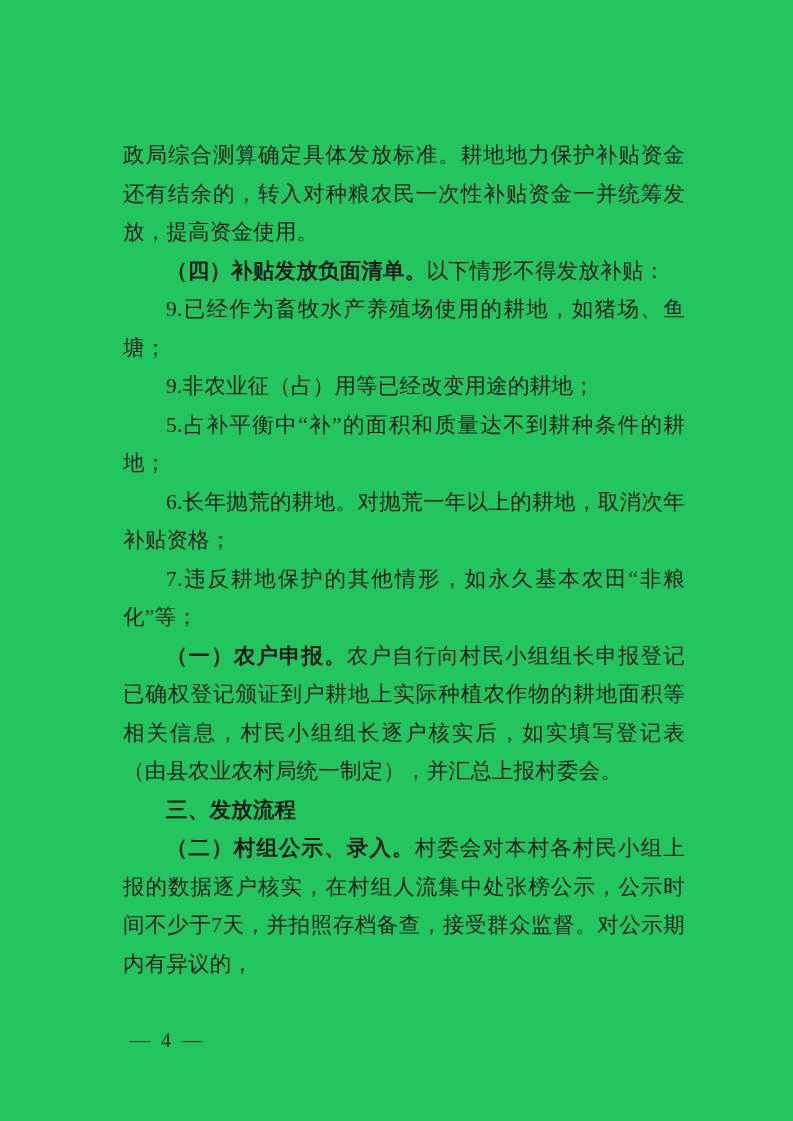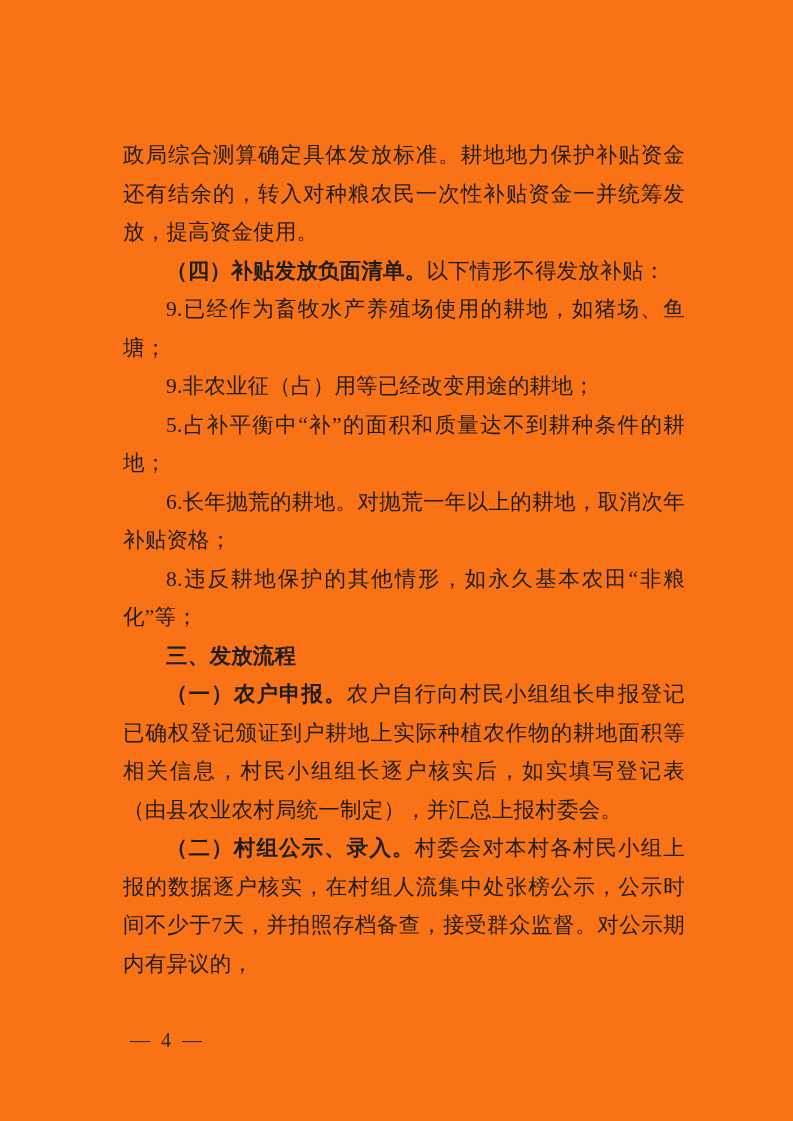--- a/index.html
+++ b/index.html
@@ -1,20 +1,20 @@
 <!DOCTYPE html>
 <html><head>
 <meta charset="utf-8">
 <style>
   html, body { margin: 0; padding: 0; }
   .page {
     position: relative;
     width: 793px;
     height: 1121px;
-    background: #f97316;
+    background: #22c55e;
     font-family: "Liberation Serif", "DejaVu Serif", serif;
     color: #1d1d1d;
     overflow: hidden;
     text-decoration: underline;
   }
   .content {
     position: absolute;
     left: 123px;
     top: 136px;
     width: 562px;
@@ -46,27 +46,27 @@
     <p class="para noindent">政局综合测算确定具体发放标准。耕地地力保护补贴资金还有结余的，转入对种粮农民一次性补贴资金一并统筹发放，提高资金使用。</p>
 
     <p class="para">
       <span class="lead">（四）补贴发放负面清单。</span><span>以下情形不得发放补贴：</span>
     </p>
 
     <p class="para">9.已经作为畜牧水产养殖场使用的耕地，如猪场、鱼塘；</p>
     <p class="para">9.非农业征（占）用等已经改变用途的耕地；</p>
     <p class="para">5.占补平衡中“补”的面积和质量达不到耕种条件的耕地；</p>
     <p class="para">6.长年抛荒的耕地。对抛荒一年以上的耕地，取消次年补贴资格；</p>
-    <p class="para">8.违反耕地保护的其他情形，如永久基本农田“非粮化”等；</p>
-
-    <p class="para heading">三、发放流程</p>
+    <p class="para">7.违反耕地保护的其他情形，如永久基本农田“非粮化”等；</p>
 
     <p class="para">
       <span class="lead">（一）农户申报。</span><span>农户自行向村民小组组长申报登记已确权登记颁证到户耕地上实际种植农作物的耕地面积等相关信息，村民小组组长逐户核实后，如实填写登记表（由县农业农村局统一制定），并汇总上报村委会。</span>
     </p>
+
+    <p class="para heading">三、发放流程</p>
 
     <p class="para">
       <span class="lead">（二）村组公示、录入。</span><span>村委会对本村各村民小组上报的数据逐户核实，在村组人流集中处张榜公示，公示时间不少于7天，并拍照存档备查，接受群众监督。对公示期内有异议的，</span>
     </p>
 
   </div>
 
   <div class="footer">— 4 —</div>
 </div>
 

